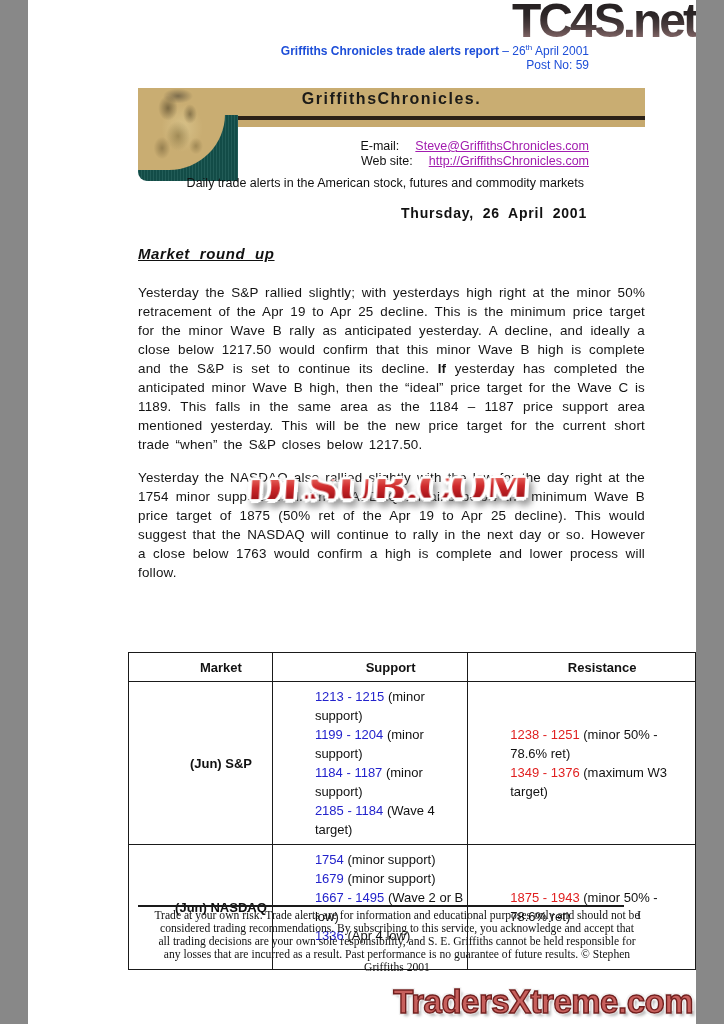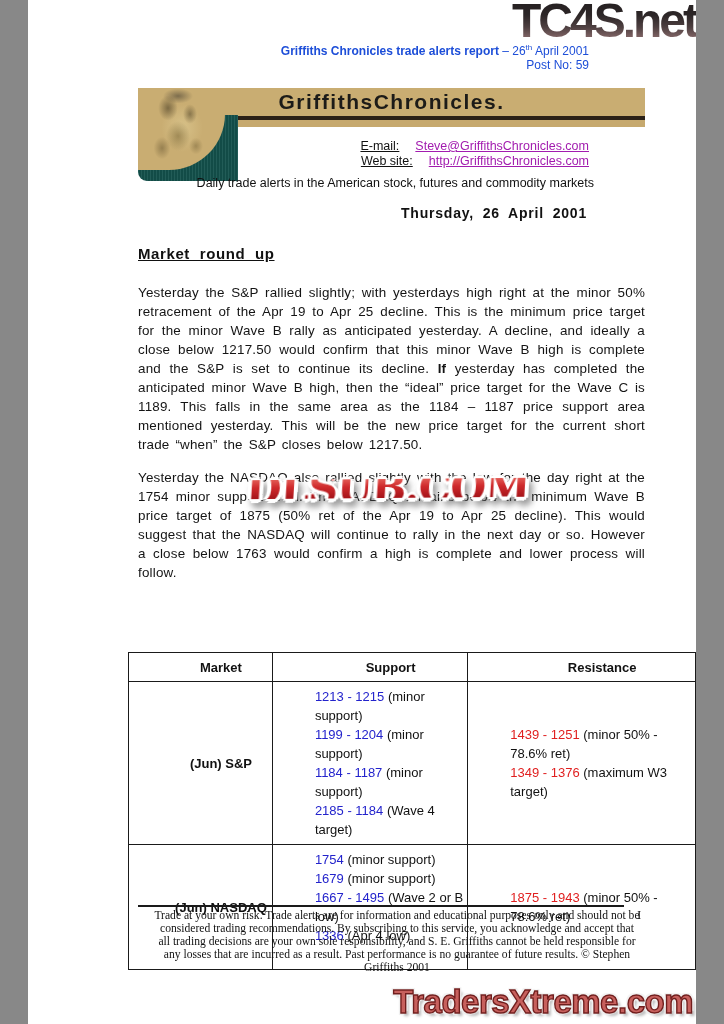--- a/index.html
+++ b/index.html
@@ -14,21 +14,21 @@
 
   
   .rpt-head{position:absolute;top:41px;right:107px;text-align:right;font-size:12px;line-height:14px;color:#1d4ed8;}
   .rpt-head b{font-weight:bold;}
   .rpt-head sup{font-size:8px;}
 
   
   .banner{position:absolute;left:110px;top:88px;width:507px;height:93px;}
   .banner-bar{position:absolute;left:86px;top:0;width:421px;height:39px;
     background:linear-gradient(180deg,#c9ad72 0,#c9ad72 28px,#2b2117 28px,#2b2117 32px,#c6a96e 32px,#c6a96e 39px);}
-  .banner-title{position:absolute;left:0;right:0;top:2px;text-align:center;font-size:21px;font-weight:bold;
+  .banner-title{position:absolute;left:0;right:0;top:2px;text-align:center;font-size:16px;font-weight:bold;
     color:#1c1b18;letter-spacing:1.5px;z-index:3;}
   .banner-left{position:absolute;left:0;top:0;width:100px;height:93px;}
   .teal-corner{position:absolute;left:36px;top:27px;width:64px;height:66px;background:#14524d;
     border-top-left-radius:52px;
     background-image:repeating-linear-gradient(90deg,rgba(255,255,255,0.06) 0 1px,rgba(0,0,0,0.08) 1px 3px);}
   .teal-strip{position:absolute;left:0;top:81px;width:100px;height:12px;background:#14524d;
     border-bottom-left-radius:9px;
     background-image:repeating-linear-gradient(90deg,rgba(255,255,255,0.06) 0 1px,rgba(0,0,0,0.08) 1px 3px);}
   .photo{position:absolute;left:0;top:0;width:87px;height:82px;border-bottom-right-radius:56px;
     background:
@@ -37,29 +37,29 @@
       radial-gradient(16px 20px at 40px 48px,rgba(120,100,52,0.55),rgba(120,100,52,0) 75%),
       radial-gradient(12px 16px at 24px 60px,rgba(90,74,40,0.45),rgba(90,74,40,0) 70%),
       radial-gradient(10px 12px at 58px 58px,rgba(100,84,44,0.4),rgba(100,84,44,0) 70%),
       radial-gradient(20px 10px at 40px 8px,rgba(50,46,40,0.5),rgba(50,46,40,0) 75%),
       radial-gradient(26px 30px at 44px 40px,rgba(230,214,160,0.5),rgba(230,214,160,0) 80%),
       #c9ad72;z-index:2;}
 
   
   .contact{position:absolute;right:107px;top:139px;text-align:right;font-size:12.5px;line-height:15px;color:#111;}
   .contact .row{white-space:nowrap;}
-  .contact .lbl{margin-right:16px;text-decoration:underline;}
+  .contact .lbl{margin-right:16px;}
   .link{color:#a21caf;text-decoration:underline;cursor:pointer;}
-  .tagline{position:absolute;right:102px;top:176px;font-size:12.5px;color:#111;}
+  .tagline{position:absolute;right:112px;top:176px;font-size:12.5px;color:#111;}
 
   .dateline{position:absolute;right:109px;top:205px;font-size:14px;font-weight:bold;color:#111;
     letter-spacing:0.8px;word-spacing:4px;}
 
   .heading{position:absolute;left:110px;top:245px;font-size:15px;font-weight:bold;color:#111;
-    text-decoration:underline;letter-spacing:0.6px;word-spacing:5px;}
+    text-decoration:underline;letter-spacing:0.6px;word-spacing:5px;font-style:italic;}
 
   .para{position:absolute;left:110px;width:507px;font-size:13.4px;line-height:19px;color:#141414;
     text-align:justify;letter-spacing:0.2px;word-spacing:2px;}
   .p1{top:283px;}
   .p2{top:468px;}
 
   
   .watermark{position:absolute;left:108px;top:11px;z-index:5;
     font-family:"DejaVu Serif",serif;font-weight:bold;font-size:41px;letter-spacing:-1px;
     transform:skewX(-4deg) rotate(-0.5deg);
@@ -140,21 +140,21 @@
     </tr>
     <tr>
       <td class="cell-market">(Jun) S&amp;P</td>
       <td class="cell-lines">
         <div><span class="num-blue">1213 - 1215</span><span> (minor support)</span></div>
         <div><span class="num-blue">1199 - 1204</span><span> (minor support)</span></div>
         <div><span class="num-blue">1184 - 1187</span><span> (minor support)</span></div>
         <div><span class="num-blue">2185 - 1184</span><span> (Wave 4 target)</span></div>
       </td>
       <td class="cell-lines">
-        <div><span class="num-red">1439 - 1251</span><span>  (minor 50% - 78.6% ret)</span></div>
+        <div><span class="num-red">1238 - 1251</span><span>  (minor 50% - 78.6% ret)</span></div>
         <div><span class="num-red">1349 - 1376</span><span> (maximum W3 target)</span></div>
       </td>
     </tr>
     <tr>
       <td class="cell-market">(Jun) NASDAQ</td>
       <td class="cell-lines">
         <div><span class="num-blue">1754</span><span> (minor support)</span></div>
         <div><span class="num-blue">1679</span><span> (minor support)</span></div>
         <div><span class="num-blue">1667 - 1495</span><span> (Wave 2 or B low)</span></div>
         <div><span class="num-blue">1336</span><span> (Apr 4 low)</span></div>

